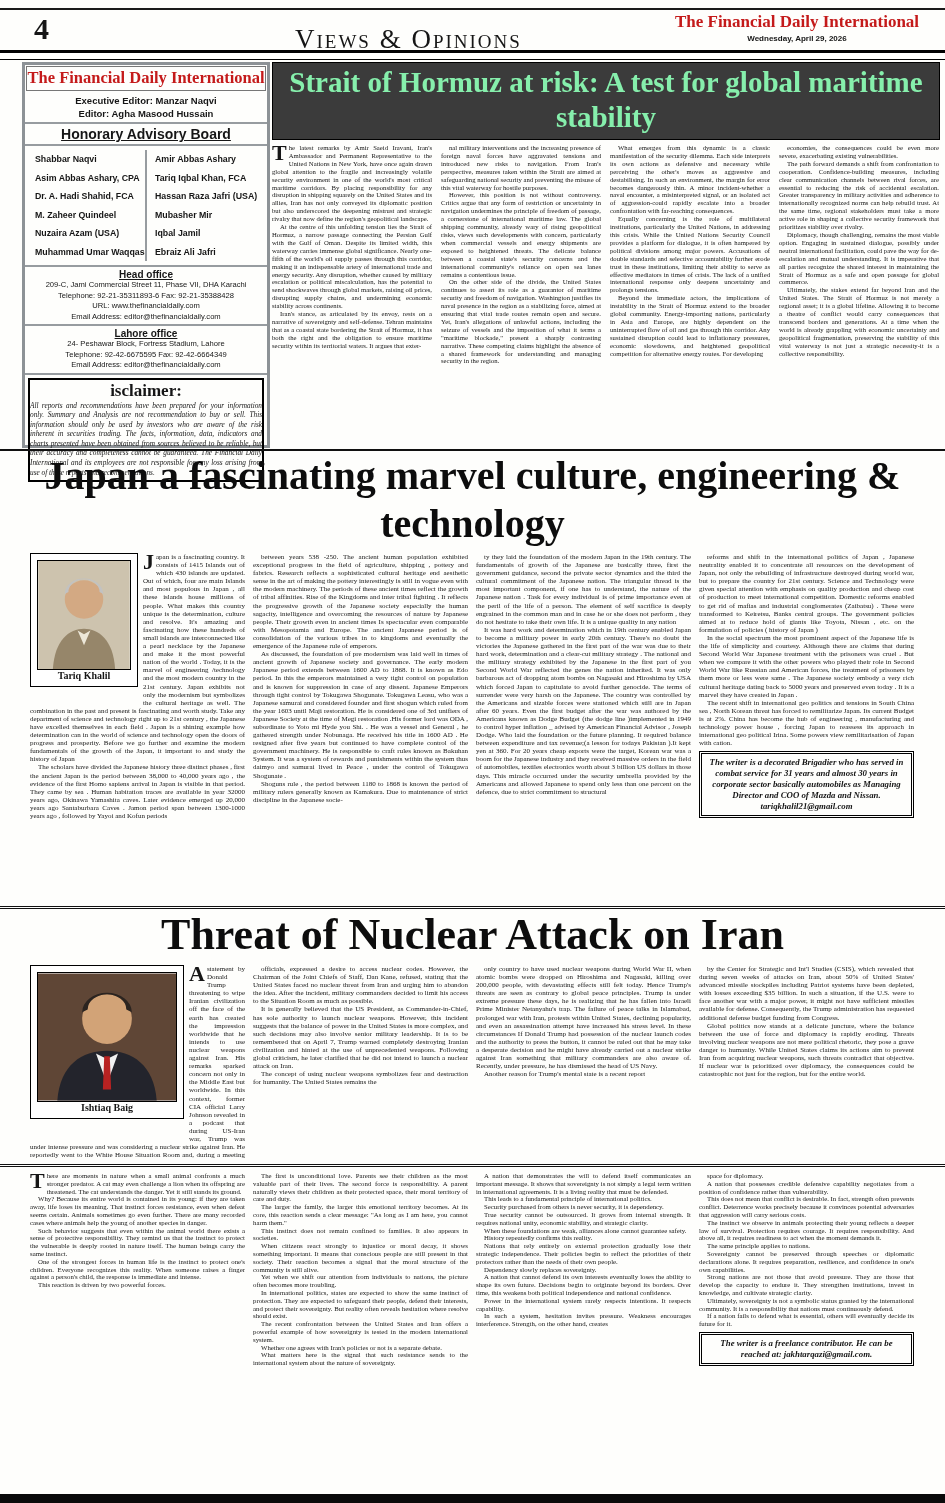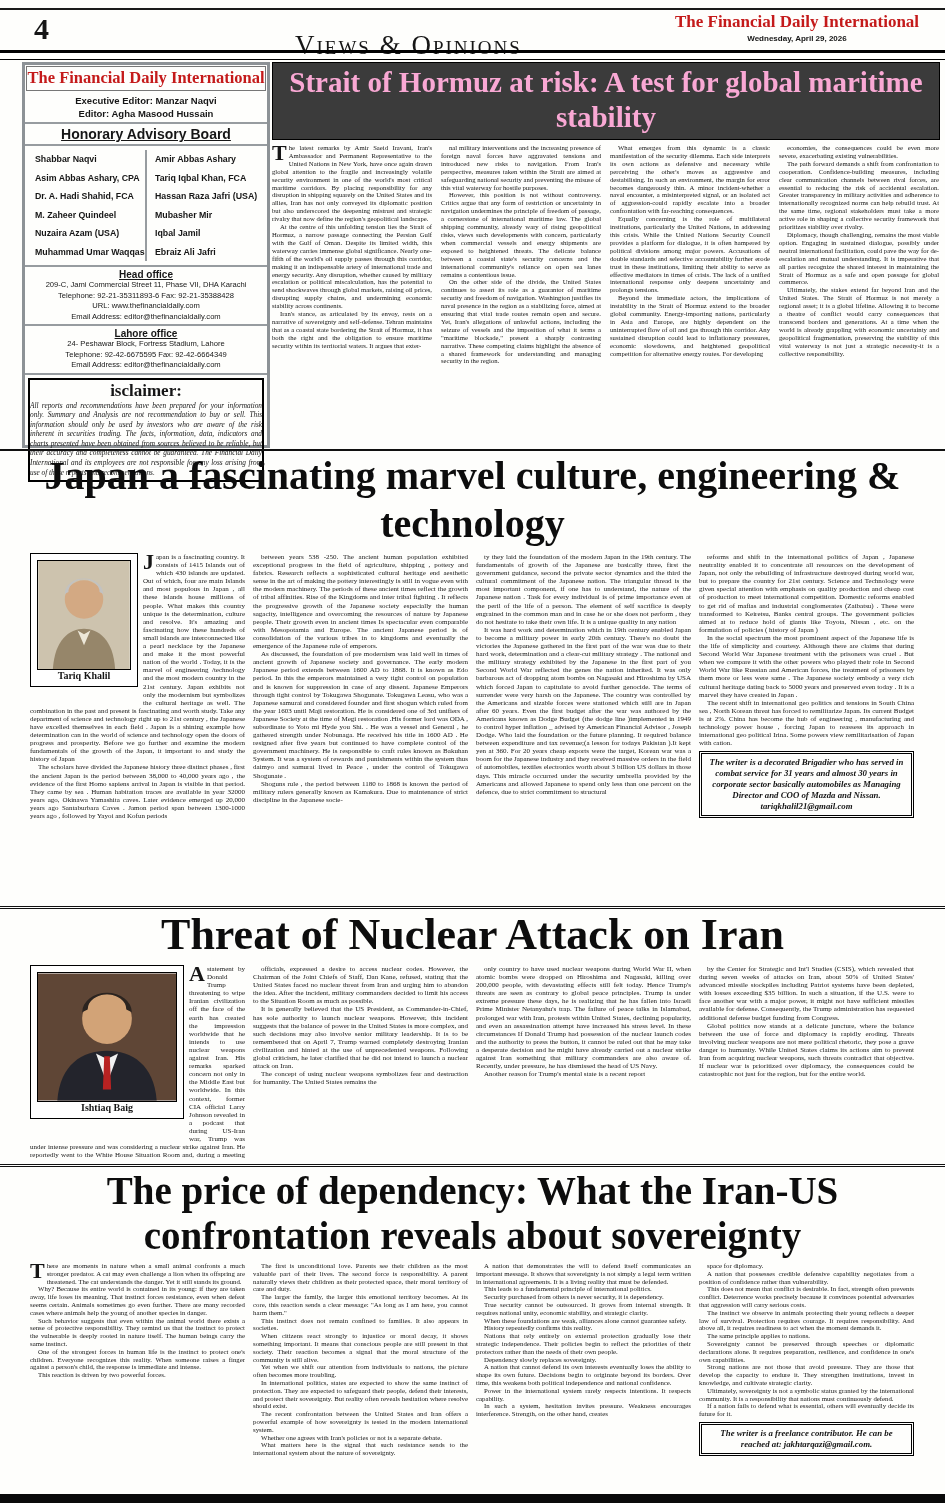--- a/index.html
+++ b/index.html
@@ -2,21 +2,21 @@
 <html><head>
 <meta charset="utf-8">
 <style>
   html,body{margin:0;padding:0;background:#e8e8e8;}
   #page{position:relative;width:945px;height:1503px;background:#fefefc;color:#161616;
         font-family:"Liberation Serif",serif;margin:0 auto;overflow:hidden;}
   
   .top-hairline{position:absolute;top:8px;left:0;width:945px;height:2px;background:#1a1a1a;}
   .header{position:absolute;top:10px;left:0;width:945px;height:40px;}
   .page-num{position:absolute;left:34px;top:2px;font-size:30px;font-weight:bold;}
-  .section-title{position:absolute;left:295px;top:20px;font-variant:small-caps;font-size:27px;letter-spacing:2px;}
+  .section-title{position:absolute;left:295px;top:14px;font-variant:small-caps;font-size:27px;letter-spacing:2px;}
   .pub-block{position:absolute;right:18px;top:2px;text-align:center;width:260px;}
   .pub-name{color:#c41a1a;font-weight:bold;font-size:17px;font-family:"Liberation Serif",serif;}
   .pub-date{font-family:"Liberation Sans",sans-serif;font-weight:bold;font-size:8px;margin-top:2px;}
   .header-rule{position:absolute;top:50px;left:0;width:945px;height:6px;
                border-top:3px solid #000;border-bottom:1px solid #000;}
   
   .masthead{position:absolute;left:22px;top:62px;width:242px;height:380px;border:3px solid #8d9296;
             font-family:"Liberation Sans",sans-serif;display:flex;flex-direction:column;}
   .mh-sec{border-bottom:2px solid #979ca0;padding:2px 3px;text-align:center;}
   .mh-title{color:#c41a1a;font-family:"Liberation Serif",serif;font-weight:bold;font-size:16.5px;
@@ -37,21 +37,21 @@
   .para{margin:0;text-indent:8px;}
   p.lead{margin:0;text-indent:0;}
   .dropcap{float:left;font-weight:bold;font-size:22px;line-height:18px;padding-right:2px;}
   .bio-box{border:3px double #000;padding:3px 6px;margin-top:4px;text-align:center;
            font-weight:bold;font-style:italic;font-size:8.8px;line-height:11px;}
   .photo{float:left;border:1px solid #000;padding:6px;background:#fff;margin:0 5px 19px 0;}
   .photo-inner{border:1px solid #000;display:block;}
   .photo-caption{text-align:center;font-weight:bold;font-size:10px;padding-top:2px;font-family:"Liberation Serif",serif;}
   
   .hormuz{position:absolute;left:272px;top:62px;width:668px;}
-  .hormuz-headline{background:#3b3b3b;color:#f9a8d4;border:1px solid #000;text-align:center;
+  .hormuz-headline{background:#3b3b3b;color:#86efac;border:1px solid #000;text-align:center;
                    font-weight:bold;font-size:29px;line-height:35px;padding:2px 8px 4px;}
   .hormuz .cols{margin-top:4px;height:312px;gap:9px;}
   .hormuz .col{width:160px;overflow:hidden;font-size:6.7px;line-height:7.9px;}
   
   .rule-thin{position:absolute;left:0;width:945px;border-top:2px solid #111;}
   .japan{position:absolute;left:0;top:452px;width:945px;}
   .big-headline{text-align:center;font-weight:bold;color:#0d0d0d;}
   .japan .big-headline{font-size:40px;line-height:48px;}
   .japan .cols{margin:5px 30px 0;height:352px;gap:8px;}
   .japan .col{width:215px;overflow:hidden;font-size:7px;line-height:8.1px;}
@@ -237,24 +237,20 @@
       <div class="col">
           <p class="para">by the Center for Strategic and Int'l Studies (CSIS), which revealed that during seven weeks of attacks on Iran, about 50% of United States' advanced missile stockpiles including Patriot systems have been depleted, with losses exceeding $35 billion. In such a situation, if the U.S. were to face another war with a major power, it might not have sufficient missiles available for defense. Consequently, the Trump administration has requested additional defense budget funding from Congress.</p>
           <p class="para">Global politics now stands at a delicate juncture, where the balance between the use of force and diplomacy is rapidly eroding. Threats involving nuclear weapons are not mere political rhetoric, they pose a grave danger to humanity. While United States claims its actions aim to prevent Iran from acquiring nuclear weapons, such threats contradict that objective. If nuclear war is prioritized over diplomacy, the consequences could be catastrophic not just for the region, but for the entire world.</p>
         </div>
     </div>
   </div>
 
   <div class="rule-thin" style="top:1164px;border-top:3px double #111"></div>
 
   <div class="dependency">
-    <div class="big-headline">
-      <div>The price of dependency: What the Iran-US</div>
-      <div>confrontation reveals about sovereignty</div>
-    </div>
     <div class="cols">
       <div class="col">
         <p class="lead"><span class="dropcap">T</span><span>here are moments in nature when a small animal confronts a much stronger predator. A cat may even challenge a lion when its offspring are threatened. The cat understands the danger. Yet it still stands its ground.</span></p>
         <div>
             <p class="para">Why? Because its entire world is contained in its young: if they are taken away, life loses its meaning. That instinct forces resistance, even when defeat seems certain. Animals sometimes go even further. There are many recorded cases where animals help the young of another species in danger.</p>
             <p class="para">Such behavior suggests that even within the animal world there exists a sense of protective responsibility. They remind us that the instinct to protect the vulnerable is deeply rooted in nature itself. The human beings carry the same instinct.</p>
             <p class="para">One of the strongest forces in human life is the instinct to protect one's children. Everyone recognizes this reality. When someone raises a finger against a person's child, the response is immediate and intense.</p>
             <p class="para">This reaction is driven by two powerful forces.</p>
           </div>
       </div>

